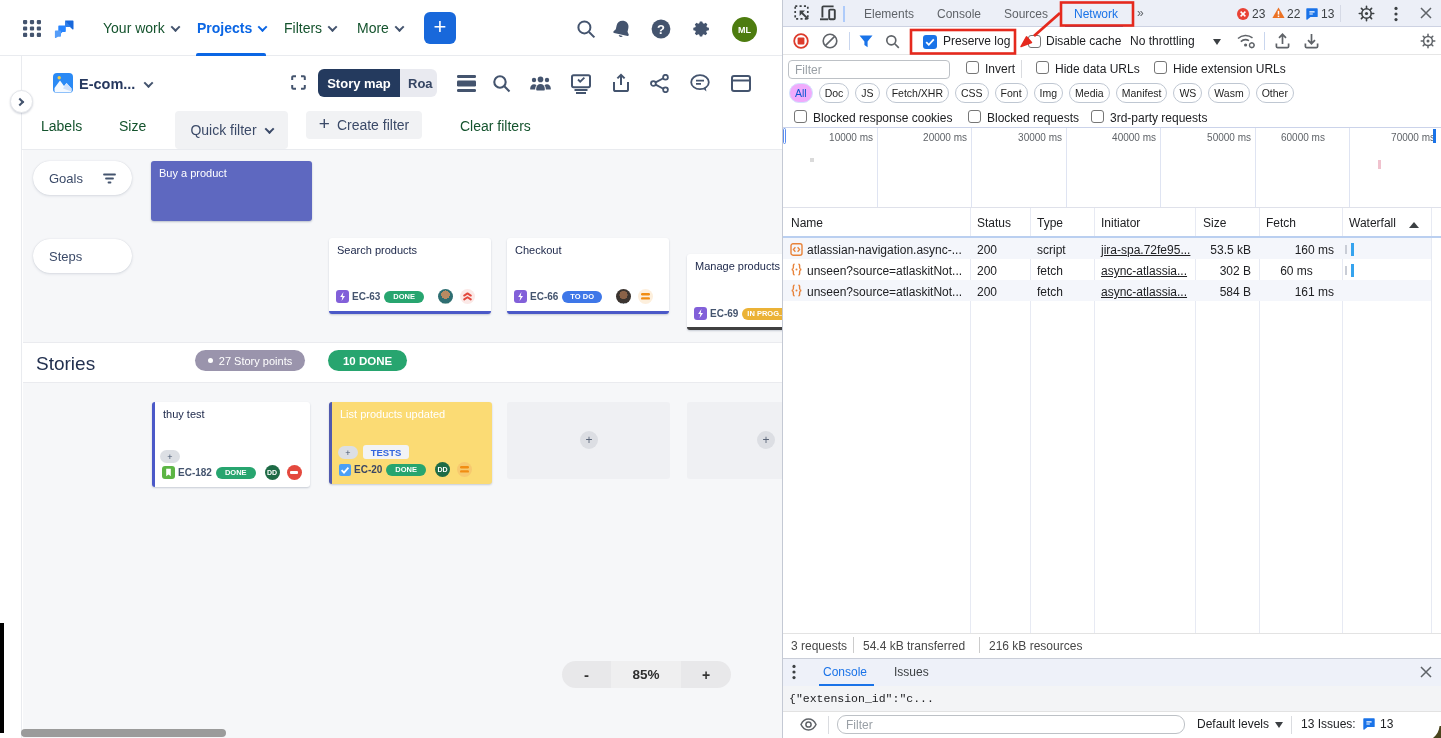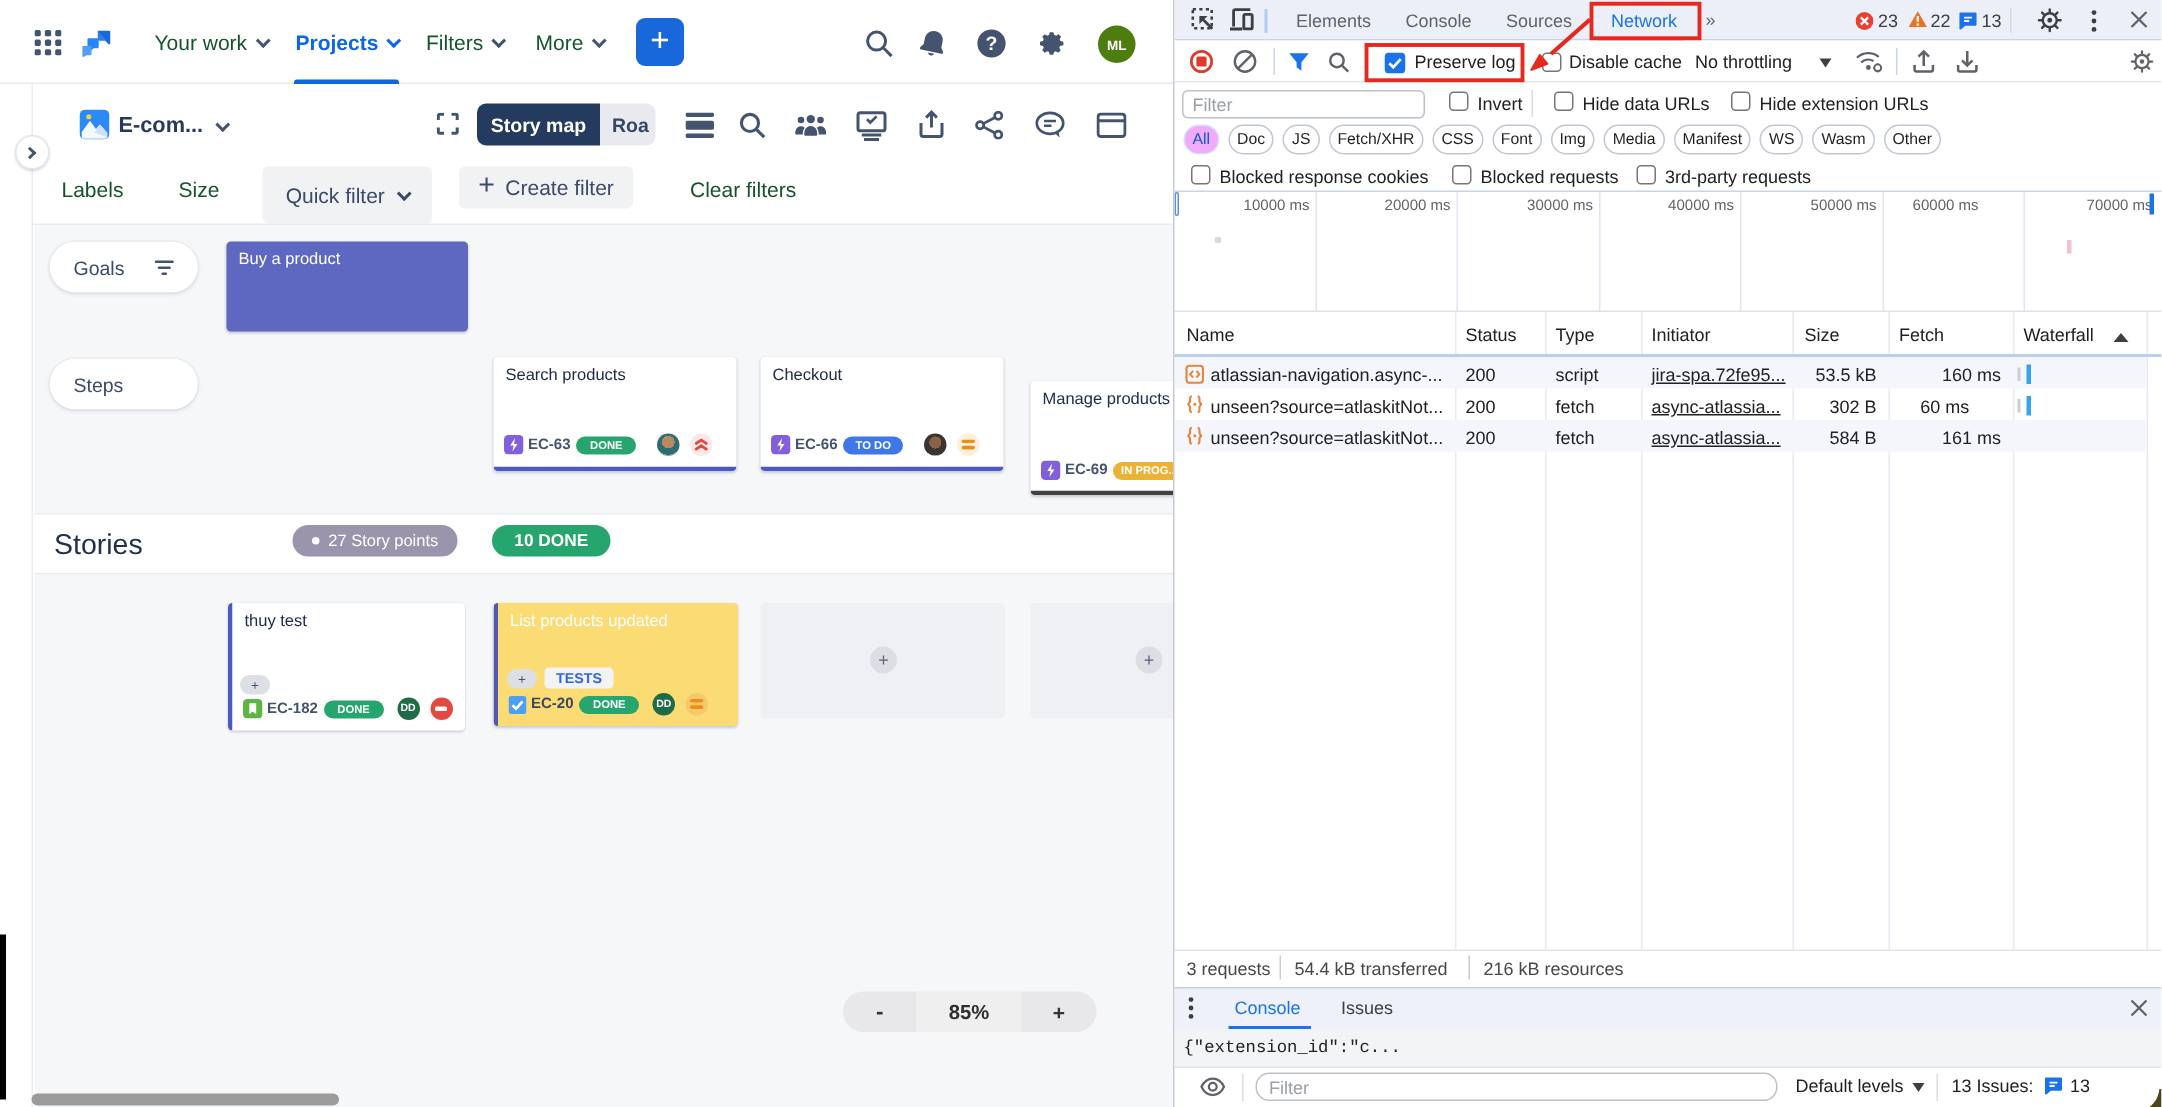--- a/index.html
+++ b/index.html
@@ -418,21 +418,21 @@
 <div class="abs" style="left:188px;top:128px;width:1px;height:80px;background:#DFE4F2"></div>
 <div class="abs" style="left:283px;top:128px;width:1px;height:80px;background:#DFE4F2"></div>
 <div class="abs" style="left:377px;top:128px;width:1px;height:80px;background:#DFE4F2"></div>
 <div class="abs" style="left:472px;top:128px;width:1px;height:80px;background:#DFE4F2"></div>
 <div class="abs" style="left:566px;top:128px;width:1px;height:80px;background:#DFE4F2"></div>
 <div class="abs" style="left:26px;top:132px;width:64px;font-size:10px;color:#5F6368;text-align:right">10000 ms</div>
 <div class="abs" style="left:120px;top:132px;width:64px;font-size:10px;color:#5F6368;text-align:right">20000 ms</div>
 <div class="abs" style="left:215px;top:132px;width:64px;font-size:10px;color:#5F6368;text-align:right">30000 ms</div>
 <div class="abs" style="left:309px;top:132px;width:64px;font-size:10px;color:#5F6368;text-align:right">40000 ms</div>
 <div class="abs" style="left:404px;top:132px;width:64px;font-size:10px;color:#5F6368;text-align:right">50000 ms</div>
-<div class="abs" style="left:472px;top:132px;width:64px;font-size:10px;color:#5F6368;text-align:right">60000 ms</div>
+<div class="abs" style="left:498px;top:132px;width:64px;font-size:10px;color:#5F6368;">60000 ms</div>
 <div class="abs" style="left:588px;top:132px;width:64px;font-size:10px;color:#5F6368;text-align:right">70000 ms</div>
 <div class="abs" style="left:0;top:128px;width:3px;height:16px;background:#fff;border:1.5px solid #5B8DEF;border-radius:2px"></div>
 <div class="abs" style="left:650px;top:129px;width:3px;height:14px;background:#1A73E8"></div>
 <div class="abs" style="left:27px;top:158px;width:4px;height:4px;background:#DADADA"></div>
 <div class="abs" style="left:595px;top:160px;width:3px;height:9px;background:#F0C2CE"></div>
 <div class="abs" style="left:0;top:207px;width:659px;height:1px;background:#DFE1EA"></div>
 
 <div class="vline" style="left:187px;top:208px;height:425px"></div>
 <div class="vline" style="left:247px;top:208px;height:425px"></div>
 <div class="vline" style="left:311px;top:208px;height:425px"></div>

